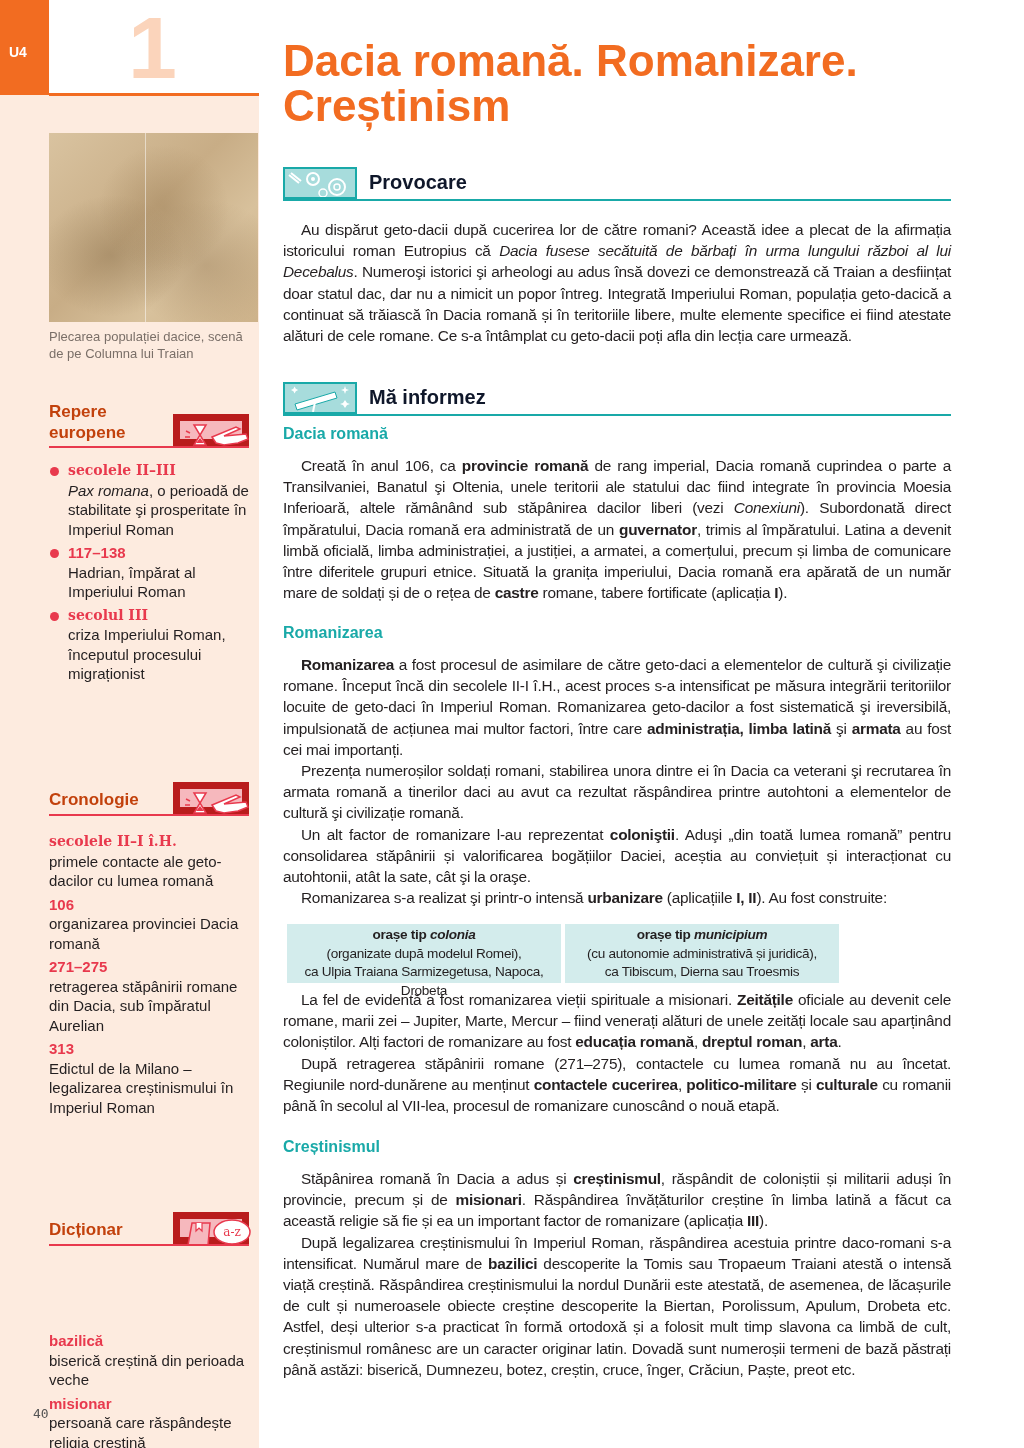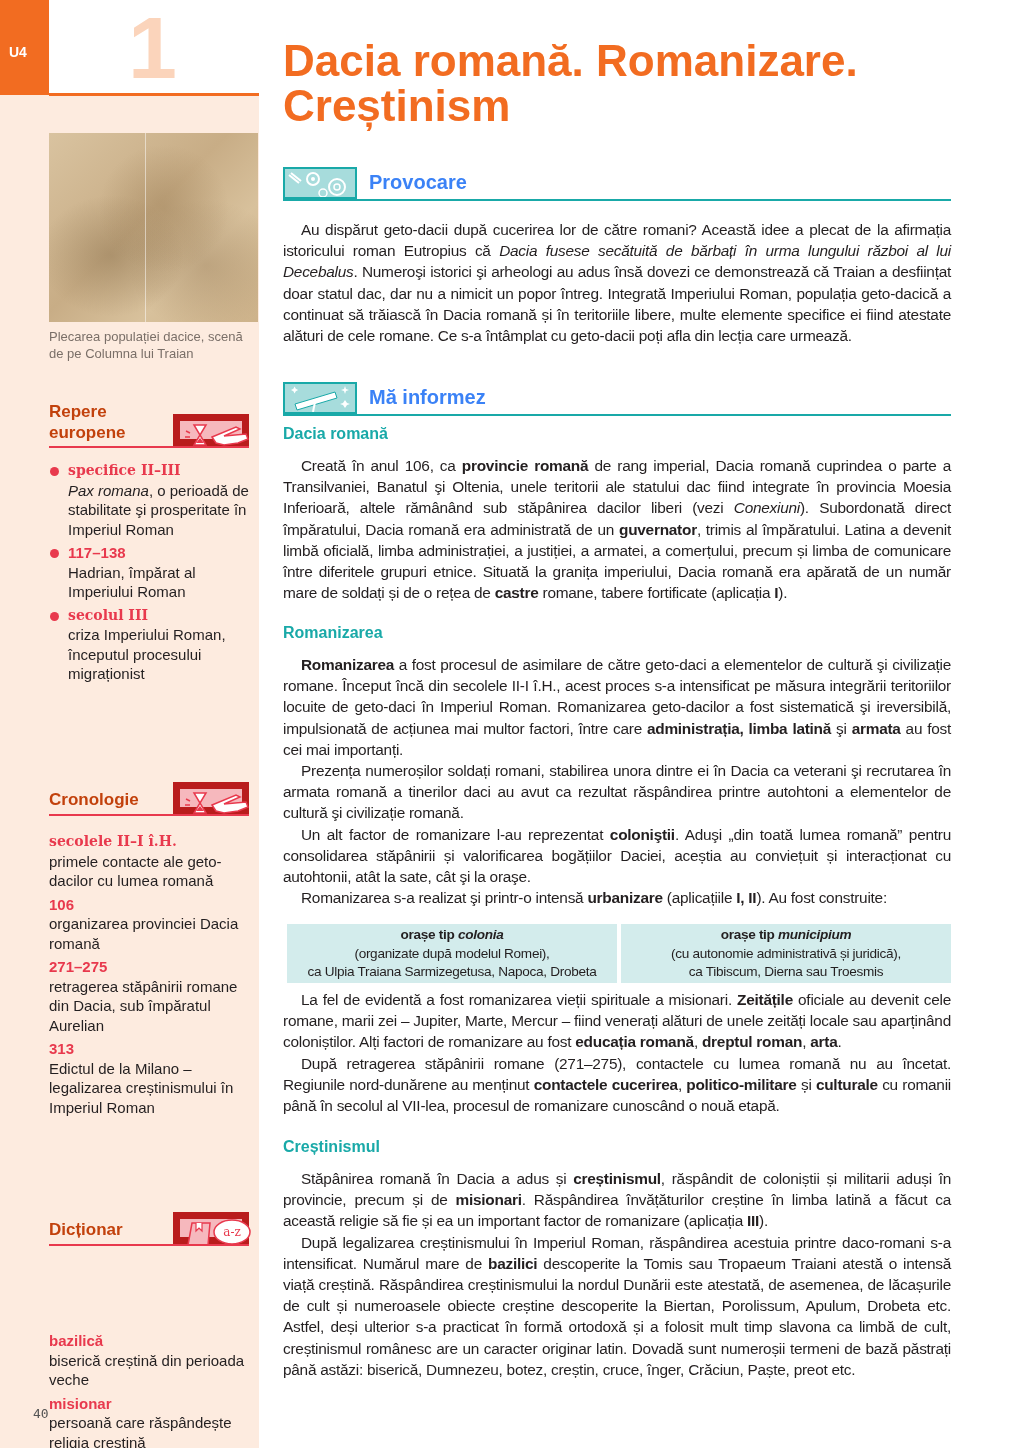--- a/index.html
+++ b/index.html
@@ -36,28 +36,28 @@
   .side-list .key.sans { font-family: "Liberation Sans", sans-serif; font-size: 15px; }
   .side-list .desc { color: #231f20; }
 
   .page-num { position: absolute; left: 33px; top: 1406px; font-size: 13px; color: #555; font-family: "DejaVu Sans Mono", monospace; }
 
   .main-title { position: absolute; left: 283px; top: 38px; font-size: 44px; line-height: 45px; font-weight: bold; color: #f26c21; }
 
   .section-head { position: absolute; left: 283px; width: 668px; height: 34px; }
   .section-head .rule { position: absolute; left: 0; right: 0; bottom: 0; height: 2px; background: #19a9a8; }
   .section-head .icon-box { position: absolute; left: 0; top: 0; width: 74px; height: 32px; background: #a7dcdc; border: 2px solid #19a9a8; }
-  .section-head .label { position: absolute; left: 86px; top: 4px; font-size: 20px; font-weight: bold; color: #3b82f6; }
+  .section-head .label { position: absolute; left: 86px; top: 4px; font-size: 20px; font-weight: bold; color: #0f172a; }
 
   .body-text { position: absolute; left: 283px; width: 668px; font-size: 15.4px; line-height: 21.2px; color: #231f20; text-align: justify; font-family: "Liberation Sans", sans-serif; letter-spacing: -0.25px; }
   .body-text p { text-indent: 18px; }
   .body-text b { font-weight: bold; }
   .subhead { position: absolute; left: 283px; font-size: 16px; font-weight: bold; color: #19a9a8; }
 
-  .cities { position: absolute; left: 287px; top: 924px; width: 664px; height: 59px; display: flex; gap: 4px; }
+  .cities { position: absolute; left: 287px; top: 924px; width: 552px; height: 59px; display: flex; gap: 4px; }
   .city { flex: 1; background: #d3ecec; text-align: center; font-size: 13.6px; line-height: 18.5px; padding-top: 2px; letter-spacing: -0.3px; }
   .city .t { font-weight: bold; }
 </style>
 </head>
 <body>
 
 <div class="sidebar"></div>
 <div class="unit-tab">
     <span>U4</span>
   </div>
@@ -78,21 +78,21 @@
       <line x1="6" y1="10" x2="10" y2="12" stroke="#e8394d" stroke-width="1.5"></line>
       <line x1="5" y1="16" x2="10" y2="16" stroke="#e8394d" stroke-width="1.5"></line>
       <path d="M32 16 L56 6 L60 8 L44 15 L66 13 L68 18 L58 22 L44 24 L36 22 Z" fill="#fff" stroke="#e8394d" stroke-width="1.5"></path>
     </svg>
   </div>
   <div class="rule" style="top:45px;"></div>
 </div>
 
 <div class="side-list" style="top:461px;">
   <div class="item bullet">
-    <div class="key">specifice II–III</div>
+    <div class="key">secolele II–III</div>
     <div class="desc"><i>Pax romana</i><span>, o perioadă de stabilitate şi prosperitate în Imperiul Roman</span></div>
   </div>
   <div class="item bullet">
     <div class="key sans">117–138</div>
     <div class="desc">Hadrian, împărat al Imperiului Roman</div>
   </div>
   <div class="item bullet">
     <div class="key">secolul III</div>
     <div class="desc">criza Imperiului Roman, începutul procesului migraționist</div>
   </div>

